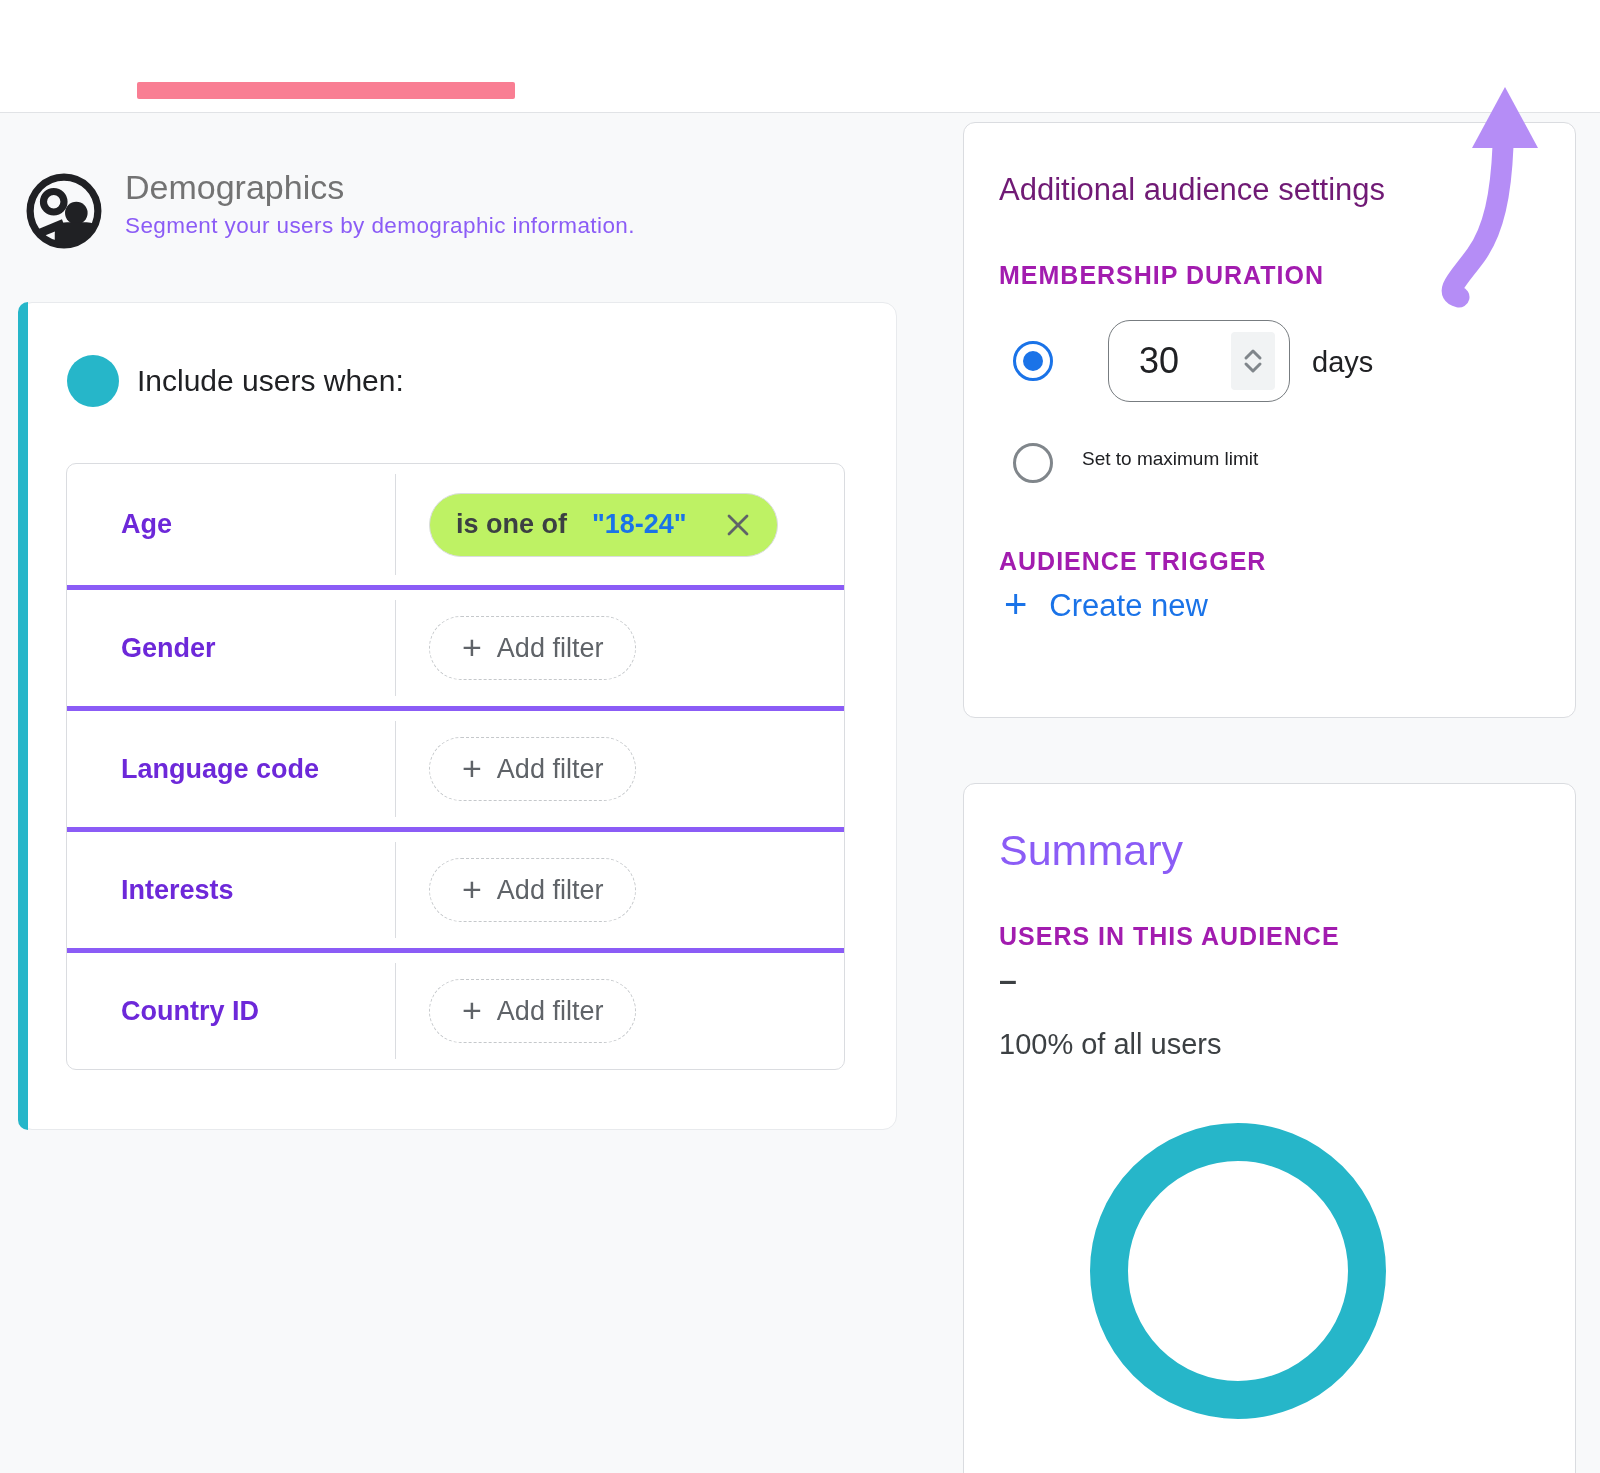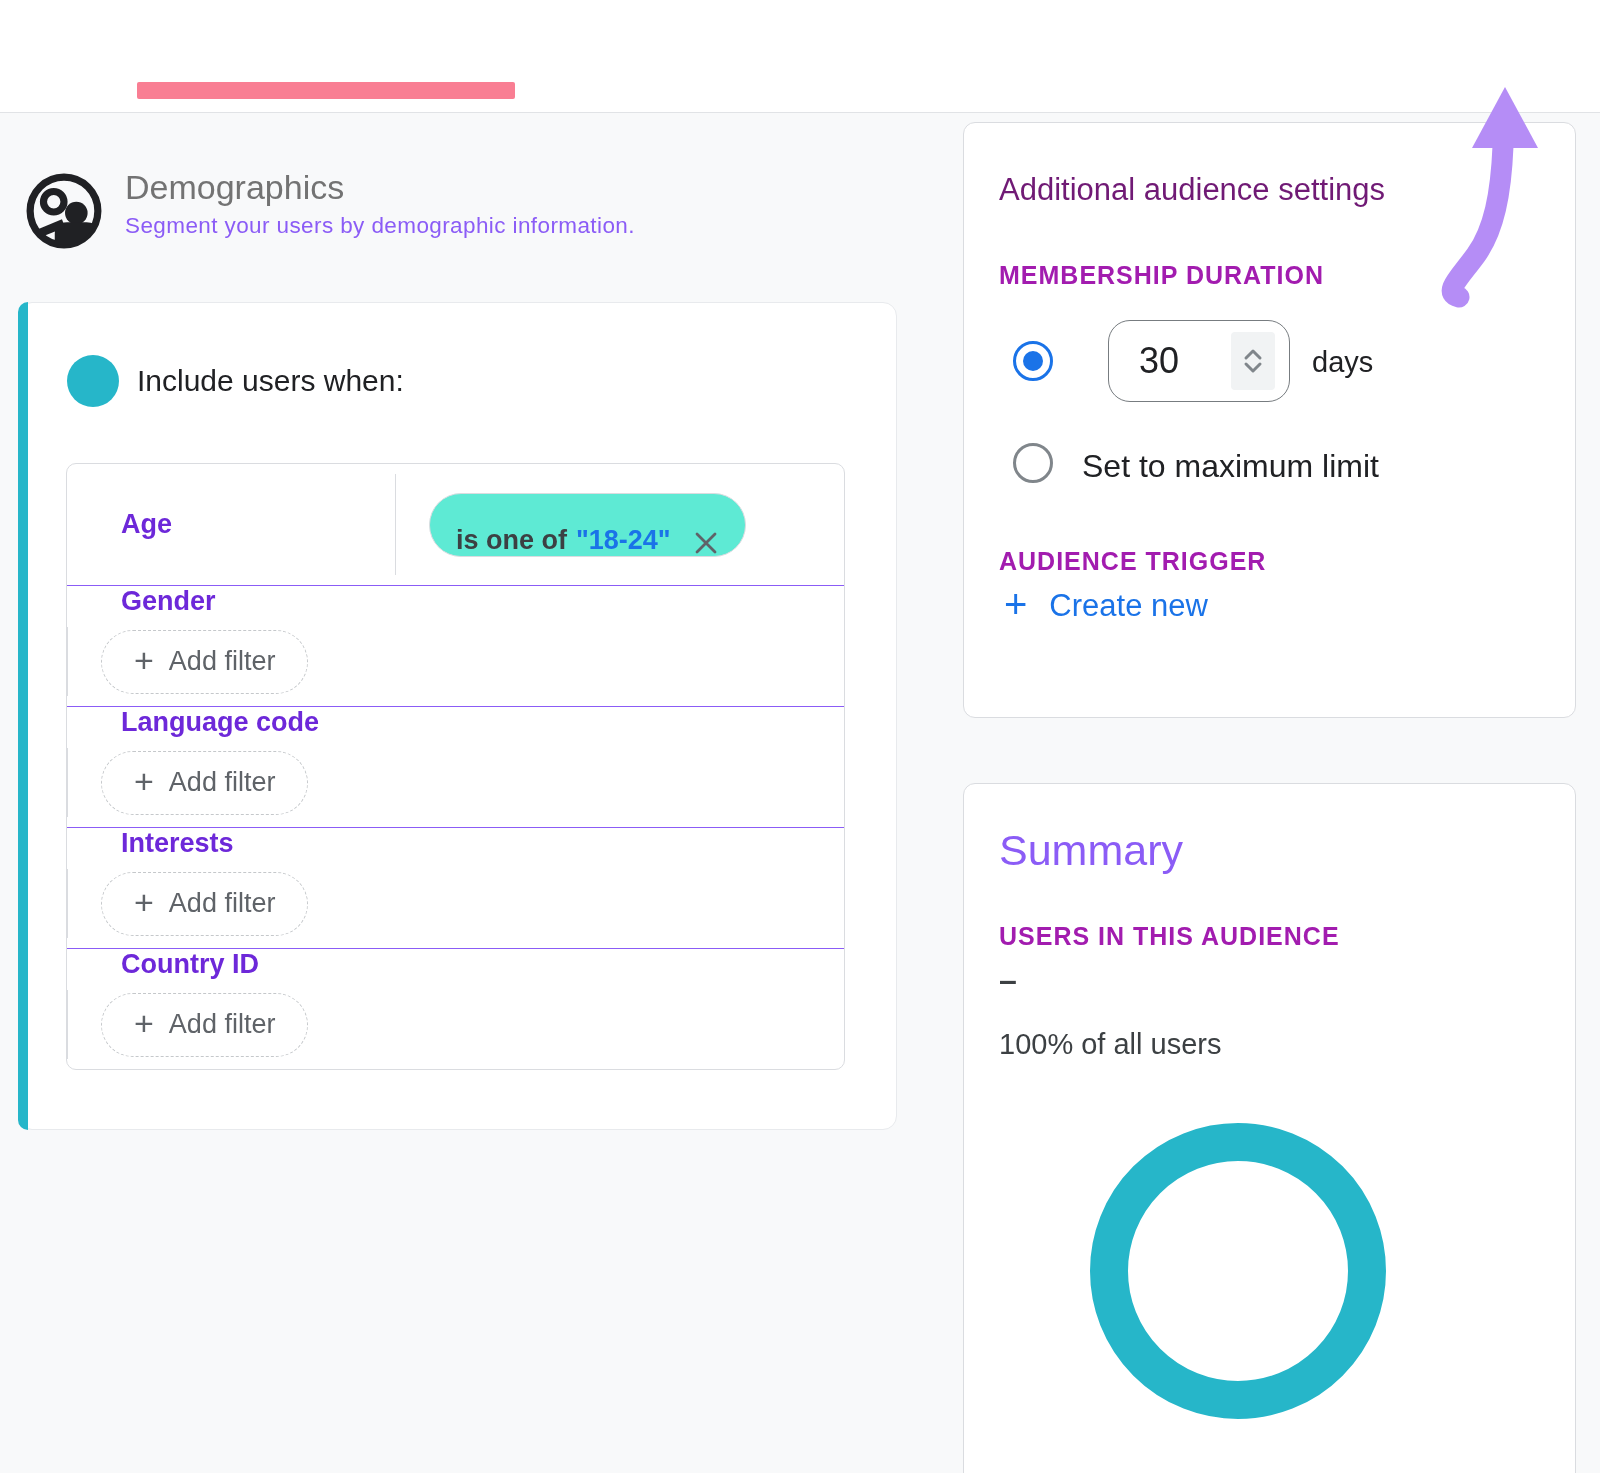--- a/index.html
+++ b/index.html
@@ -25,26 +25,26 @@
   .demo-sub { left:125px; top:213px; font-size:22.5px; font-weight:500; color:#8b5cf6; letter-spacing:.4px; }
 
   
   .include-card { left:18px; top:302px; width:879px; height:828px; background:#fff; border:1px solid #e8eaed; border-radius:14px; }
   .include-card::before { content:""; position:absolute; left:-1px; top:-1px; bottom:-1px; width:10px; background:#26b6c9; border-radius:14px 0 0 14px; }
   .include-dot { left:67px; top:355px; width:52px; height:52px; border-radius:50%; background:#26b6c9; }
   .include-title { left:137px; top:364px; font-size:30px; font-weight:500; color:#202124; }
 
   .criteria-table { left:66px; top:463px; width:779px; border:1px solid #dadce0; border-radius:10px; overflow:hidden; background:#fff; display:flex; flex-direction:column; }
   .crit-row { display:flex; height:121px; position:relative; }
-  .crit-row + .crit-row { border-top:1px solid #8b5cf6;flex-direction:column; }
+  .crit-row + .crit-row { border-top:5px solid #8b5cf6; }
   .crit-label { width:328px; display:flex; align-items:center; padding-left:54px; font-size:27px; font-weight:600; color:#6d28d9; }
   .crit-value { flex:1; display:flex; align-items:center; padding-left:34px; position:relative; }
   .crit-value::before { content:""; position:absolute; left:0; top:10px; bottom:10px; width:1px; background:#dadce0; }
 
-  .chip { display:inline-flex; align-items:flex-end; height:64px; border:1.5px solid #dadce0; border-radius:32px; padding:0 26px; background:#5eead4; cursor:pointer; }
+  .chip { display:inline-flex; align-items:center; height:64px; border:1.5px solid #dadce0; border-radius:32px; padding:0 26px; background:#bef264; cursor:pointer;gap:16px; }
   .chip .pfx { font-size:27px; font-weight:600; color:#3c4043; white-space:pre; }
   .chip .val { font-size:27px; font-weight:600; color:#1a73e8; margin-left:9px; }
   .chip .x { margin-left:22px; width:26px; height:26px; display:flex; cursor:pointer; }
 
   .add-pill { display:inline-flex; align-items:center; gap:15px; height:64px; border:1.5px dashed #c5c8cb; border-radius:32px; padding:0 32px; color:#5f6368; cursor:pointer; background:transparent; }
   .add-pill .plus { font-size:34px; line-height:1; color:#5f6368; font-weight:400; margin-top:-3px; }
   .add-pill .lbl { font-size:27px; font-weight:500; color:#5f6368; }
 
   
   .settings-card { left:963px; top:122px; width:613px; height:596px; background:#fff; border:1px solid #dadce0; border-radius:12px; }
@@ -54,21 +54,21 @@
   .radio { width:40px; height:40px; border-radius:50%; cursor:pointer; }
   .radio.sel { border:3px solid #1a73e8; display:flex; align-items:center; justify-content:center; }
   .radio.sel::after { content:""; width:20px; height:20px; border-radius:50%; background:#1a73e8; }
   .radio.unsel { border:3px solid #80868b; }
   .radio1 { left:1013px; top:341px; }
   .numbox { left:1108px; top:320px; width:182px; height:82px; border:1.5px solid #777c80; border-radius:22px; background:#fff; display:flex; align-items:center; cursor:text; }
   .numbox .num { font-size:36px; color:#202124; margin-left:30px; }
   .spinner { margin-left:auto; margin-right:14px; width:44px; height:58px; background:#f1f3f4; border-radius:4px; display:flex; flex-direction:column; align-items:center; justify-content:center; gap:4px; cursor:pointer; }
   .days-label { left:1312px; top:346px; font-size:29px; color:#202124; }
   .radio2 { left:1013px; top:443px; }
-  .max-label { left:1082px; top:448px; font-size:32px; color:#202124;text-align:right; }
+  .max-label { left:1082px; top:448px; font-size:19px; color:#202124;text-align:right; }
   .at-label { left:999px; top:547px; }
   .create-new { left:1004px; top:588px; display:flex; align-items:center; gap:22px; color:#1a73e8; cursor:pointer; }
   .create-new .plus { font-size:40px; line-height:1; font-weight:400; margin-top:-4px; }
   .create-new .lbl { font-size:31px; font-weight:500; }
 
   .summary-card { left:963px; top:783px; width:613px; height:720px; background:#fff; border:1px solid #dadce0; border-radius:12px; }
   .summary-title { left:999px; top:826px; font-size:43px; color:#8b5cf6; }
   .users-label { left:999px; top:922px; }
   .users-value { left:999px; top:962px; font-size:32px; font-weight:700; color:#3c4043; }
   .pct-label { left:999px; top:1028px; font-size:29px; color:#3c4043; }

